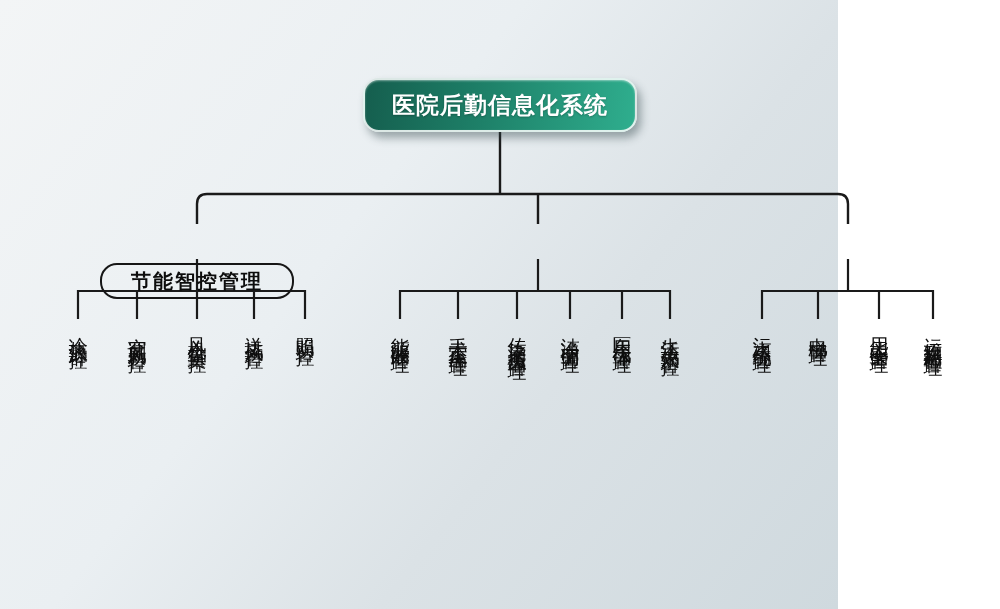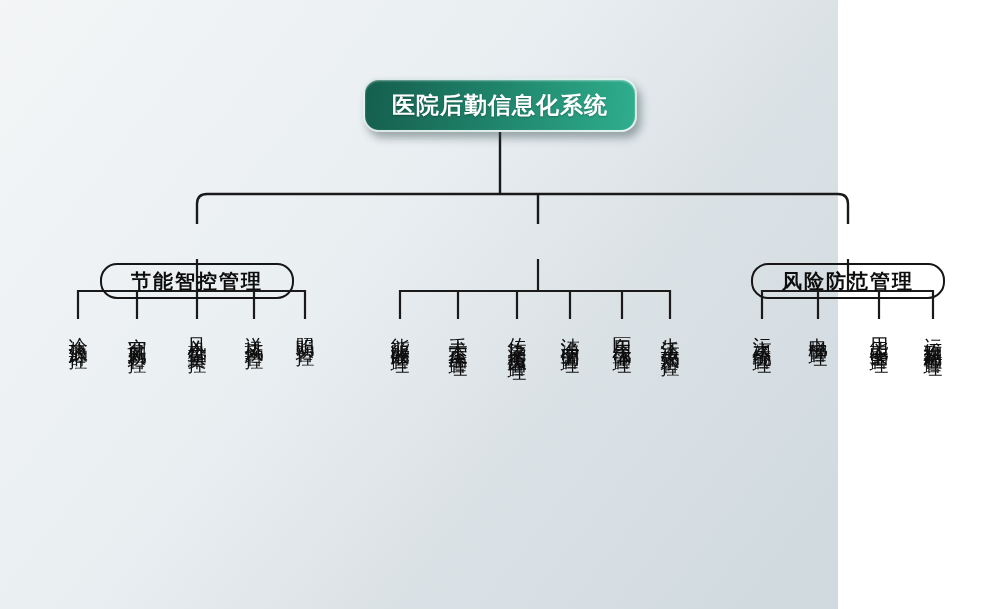--- a/index.html
+++ b/index.html
@@ -51,21 +51,20 @@
     <path stroke-width="2.2" d="M197,259 V291 M78,319 V291 H305 V319 M137,291 V319 M197,291 V319 M254,291 V319"></path>
 
     <path stroke-width="2.2" d="M538,259 V291 M400,319 V291 H670 V319 M458,291 V319 M517,291 V319 M570,291 V319 M622,291 V319"></path>
 
     <path stroke-width="2.2" d="M848,259 V291 M762,319 V291 H933 V319 M818,291 V319 M879,291 V319"></path>
   </svg>
 
   <div class="root-node">医院后勤信息化系统</div>
 
   <div class="branch-node b1">节能智控管理</div>
-  <div class="branch-node b3">风险防范管理</div>
 
   <div class="leaf" style="left:78px">冷热源群控</div>
   <div class="leaf" style="left:137px">空调新风智控</div>
   <div class="leaf" style="left:197px">风机盘管集控</div>
   <div class="leaf" style="left:254px">送排风智控</div>
   <div class="leaf" style="left:305px">照明智控</div>
 
   <div class="leaf" style="left:400px">能源能效管理</div>
   <div class="leaf" style="left:458px">手术室正压管理</div>
   <div class="leaf" style="left:517px">传染病房负压管理</div>

